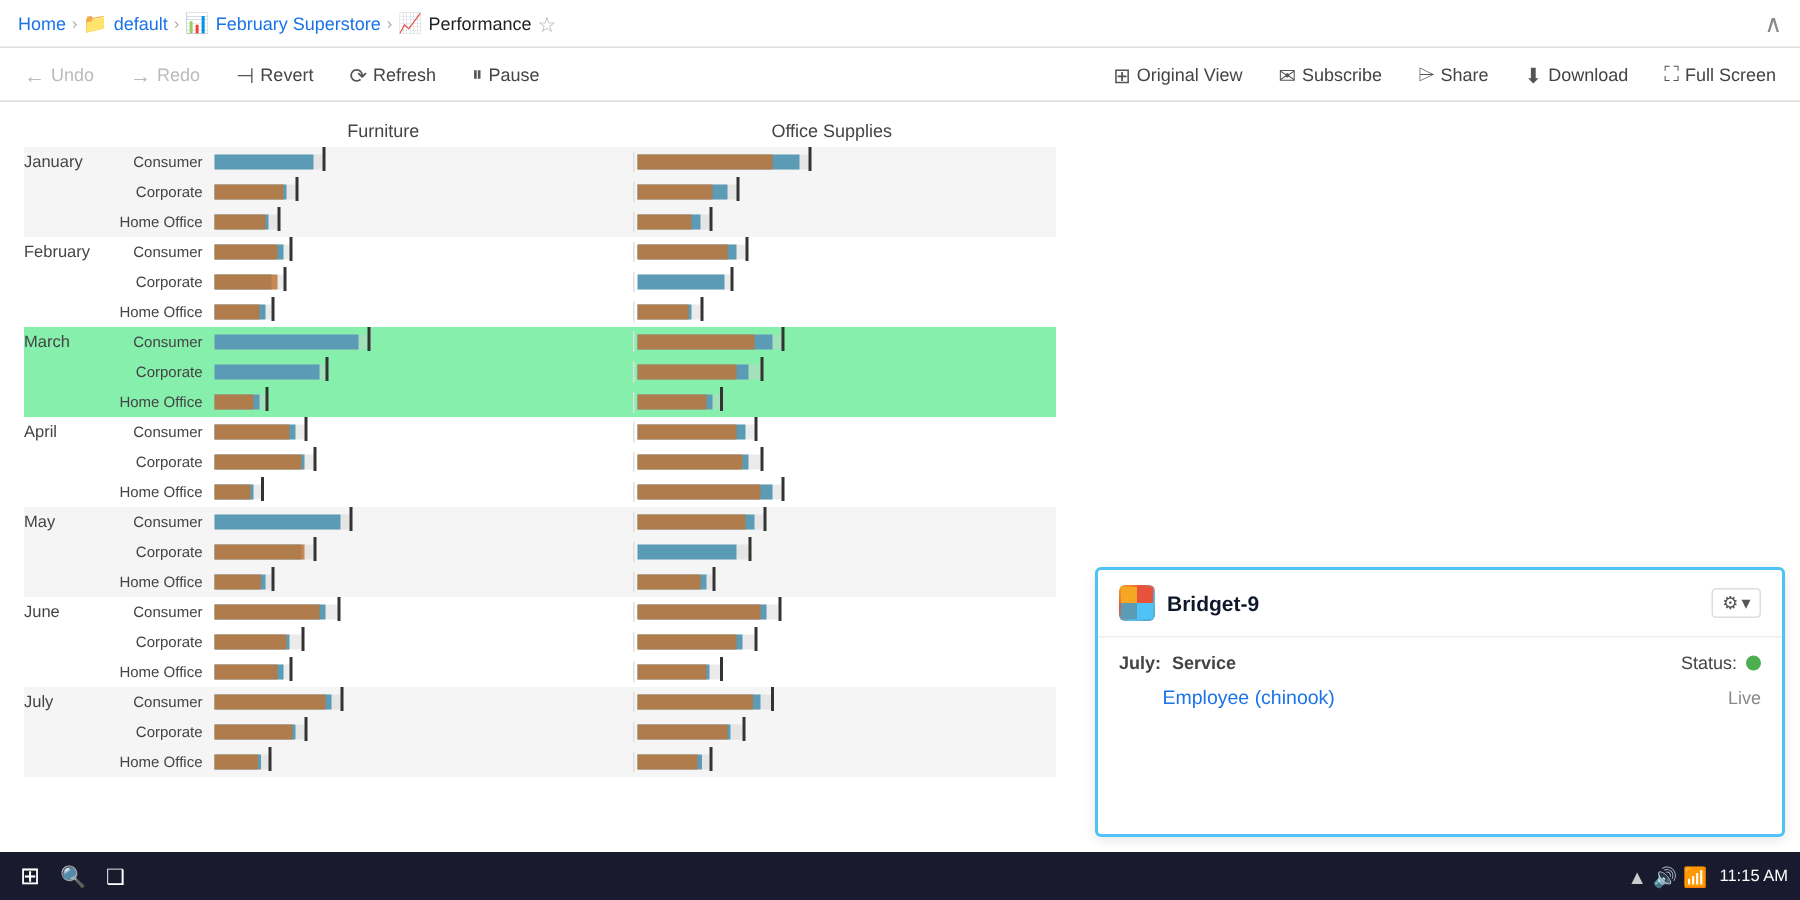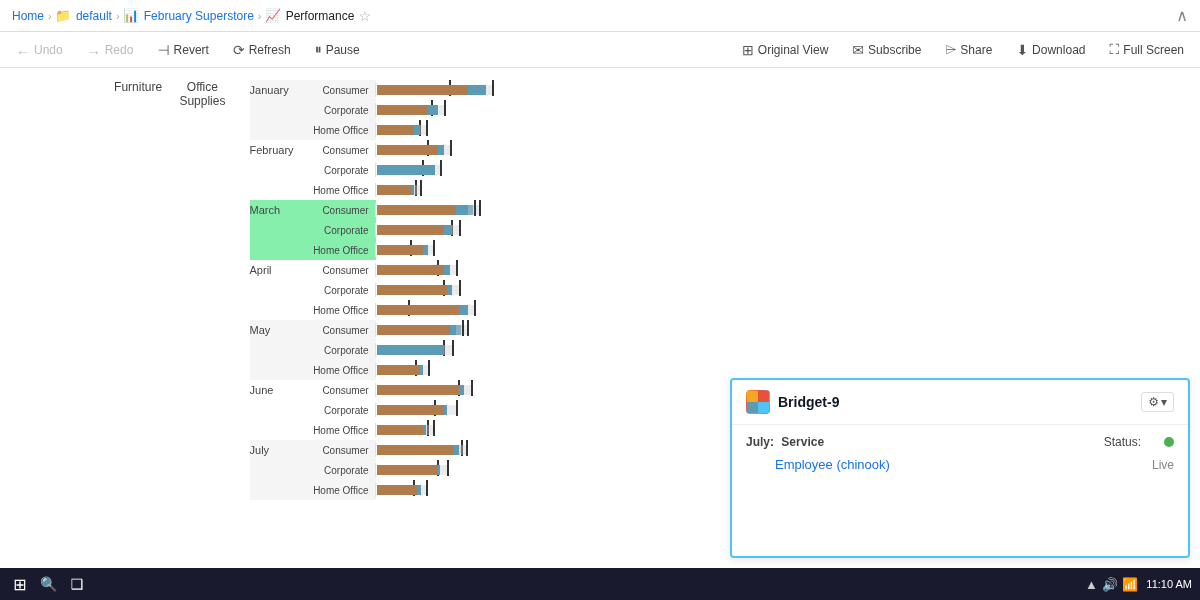--- a/index.html
+++ b/index.html
@@ -43,21 +43,21 @@
     
     .chart-area {
       flex: 1; padding: 12px 16px; overflow: hidden; position: relative;
     }
     .chart-title {
       font-size: 20px; font-weight: 600; color: #1a1a1a; margin-bottom: 10px;
     }
 
     
     .chart-grid {
-      display: flex; flex-direction: row; height: calc(100% - 40px); gap: 15px;
+      display: flex; flex-direction: column; height: calc(100% - 40px);
     }
     .chart-header-row {
       display: flex; margin-left: 90px; margin-bottom: 4px;
     }
     .chart-col-header {
       flex: 1; text-align: center; font-size: 12px; color: #444; font-weight: 400;
     }
     .chart-body { display: flex; flex-direction: column; gap: 0; }
 
     .month-group {
@@ -108,21 +108,21 @@
       border-radius: 3px; padding: 2px 6px; cursor: pointer; color: #555;
       font-size: 12px; background: #fff;
     }
     .panel-body { padding: 10px 14px; flex: 1; }
     .panel-row {
       display: flex; align-items: center; justify-content: space-between;
       margin-bottom: 8px;
     }
     .panel-mode { font-size: 12px; color: #444; }
     .panel-mode span { font-weight: 600; }
-    .panel-status { display: flex; align-items: center; gap: 23px; font-size: 12px; color: #444; }
+    .panel-status { display: flex; align-items: center; gap: 6px; font-size: 12px; color: #444; }
     .status-dot { width: 10px; height: 10px; border-radius: 50%; background: #4caf50; }
     .panel-db-row {
       display: flex; align-items: center; justify-content: space-between; margin-left: 29px;
     }
     .panel-db-name { font-size: 13px; color: #1a73e8; }
     .panel-live { font-size: 12px; color: #888; }
 
     
     .taskbar {
       height: 32px; background: #1a1a2e; display: flex; align-items: center;
@@ -696,15 +696,15 @@
     <div class="taskbar-start">⊞</div>
     <div class="taskbar-search">🔍</div>
     <div class="taskbar-task">❑</div>
   </div>
   <div class="taskbar-right">
     <div class="taskbar-icons">
       <span class="taskbar-icon">▲</span>
       <span class="taskbar-icon">🔊</span>
       <span class="taskbar-icon">📶</span>
     </div>
-    <span class="taskbar-time">11:10 AM</span>
+    <span class="taskbar-time">11:15 AM</span>
   </div>
 </div>
 
 </body></html>

